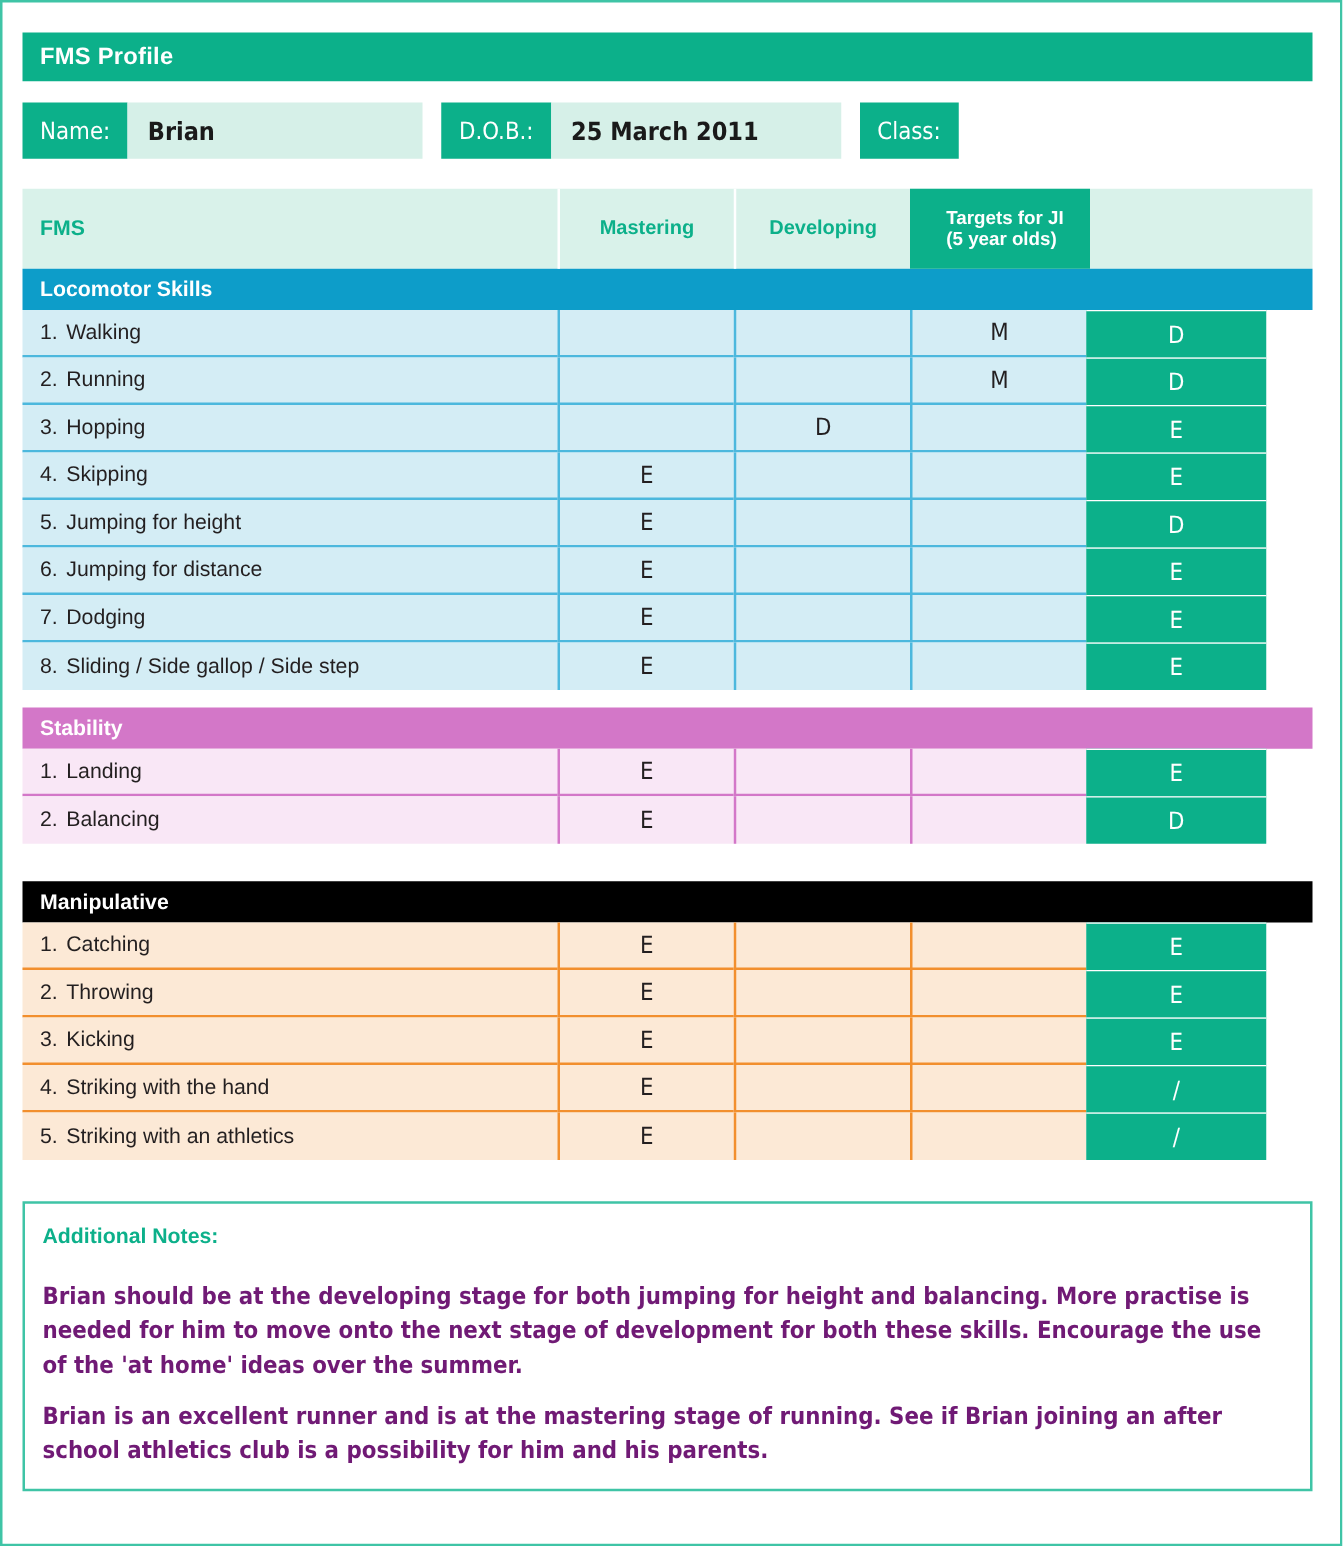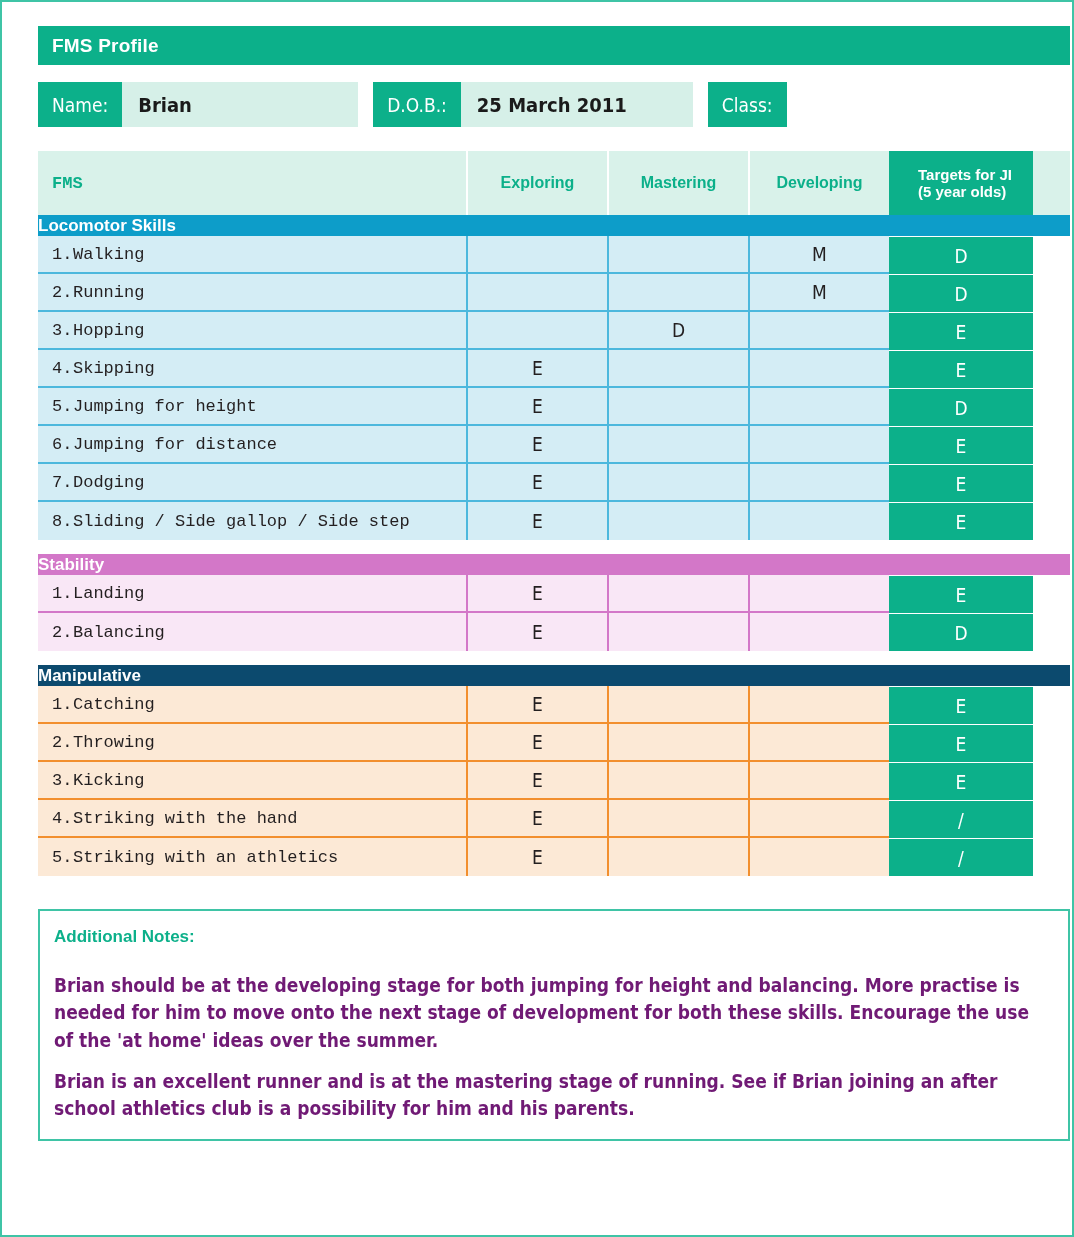--- a/index.html
+++ b/index.html
@@ -10,21 +10,21 @@
   }
   .page{
     position:relative;
     width:1074px;height:1237px;
     box-sizing:border-box;
     border:2px solid #3fc4a6;
     background:#ffffff;
   }
   .inner{
     position:absolute;
-    left:36px; top:24px; width:1032px;
+    left:16px; top:24px; width:1032px;
   }
 
   
   .title-bar{
     background:#0cb08a;
     height:39px;
     display:flex;align-items:center;
     padding-left:14px;
     box-sizing:border-box;
   }
@@ -61,21 +61,21 @@
   }
   .id-value.w-name{width:236px;box-sizing:border-box;}
   .id-value.w-dob{width:232px;box-sizing:border-box;}
   .id-value.w-class{width:260px;box-sizing:border-box;}
   .id-gap{width:15px;}
 
   
   .tbl{margin-top:24px;width:1032px;}
   .row{display:flex;width:1032px;box-sizing:border-box;}
 
-  .c-name{width:428px;box-sizing:border-box;font-family:Liberation Mono, monospace;}
+  .c-name{width:428px;box-sizing:border-box;}
   .c-col {width:141px;box-sizing:border-box;}
   .c-tgt {width:144px;box-sizing:border-box;}
 
   
   .hdr{height:64px;background:#d9f2ea;}
   .hdr .c-name{
     display:flex;align-items:center;padding-left:14px;
     color:#0cb08a;font-weight:bold;font-size:17px;
   }
   .hdr .c-col{
@@ -84,22 +84,22 @@
     border-left:2px solid #ffffff;
   }
   .hdr .c-tgt{
     background:#0cb08a;color:#ffffff;font-weight:bold;font-size:15px;
     display:flex;flex-direction:column;align-items:flex-start;justify-content:center;
     padding-left:29px;line-height:1.16;
   }
 
   
   .band{
-    height:21px;display:flex;align-items:center;
-    padding-left:0;box-sizing:border-box;
+    height:33px;display:flex;align-items:center;
+    padding-left:14px;box-sizing:border-box;
     color:#ffffff;font-weight:bold;font-size:17px;
     width:1032px;
   }
   .band.loco{background:#0d9dc9;}
   .band.stab{background:#d munch;}
   .band.stab{background:#d377c8;}
   .band.mani{background:#f07c10;}
 
   
   .drow{height:38px;}
@@ -186,21 +186,20 @@
       <div class="id-label">D.O.B.:</div>
       <div class="id-value w-dob">25 March 2011</div>
       <div class="id-gap"></div>
       <div class="id-label">Class:</div>
     </div>
 
     <div class="tbl">
 
       <div class="row hdr">
         <div class="c-name">FMS</div>
-        <div class="c-col">Exploring</div>
         <div class="c-col">Mastering</div>
         <div class="c-col">Developing</div>
         <div class="c-tgt">
           <span>Targets for JI</span>
           <span>(5 year olds)</span>
         </div>
       </div>
 
       <div id="sections">
           <div class="sec-loco">
@@ -305,21 +304,21 @@
                 <span>Balancing</span>
               </div>
               <div class="c-col">E</div>
               <div class="c-col"></div>
               <div class="c-col"></div>
               <div class="c-tgt">D</div>
             </div>
           </div>
           <div class="sec-gap"></div>
           <div class="sec-mani">
-            <div class="band mani" style="background: #0c4a6e;">Manipulative</div>
+            <div class="band mani" style="background: #000000; margin-top: 16px;">Manipulative</div>
             <div class="row drow">
               <div class="c-name">
                 <span class="num">1.</span>
                 <span>Catching</span>
               </div>
               <div class="c-col">E</div>
               <div class="c-col"></div>
               <div class="c-col"></div>
               <div class="c-tgt">E</div>
             </div>

